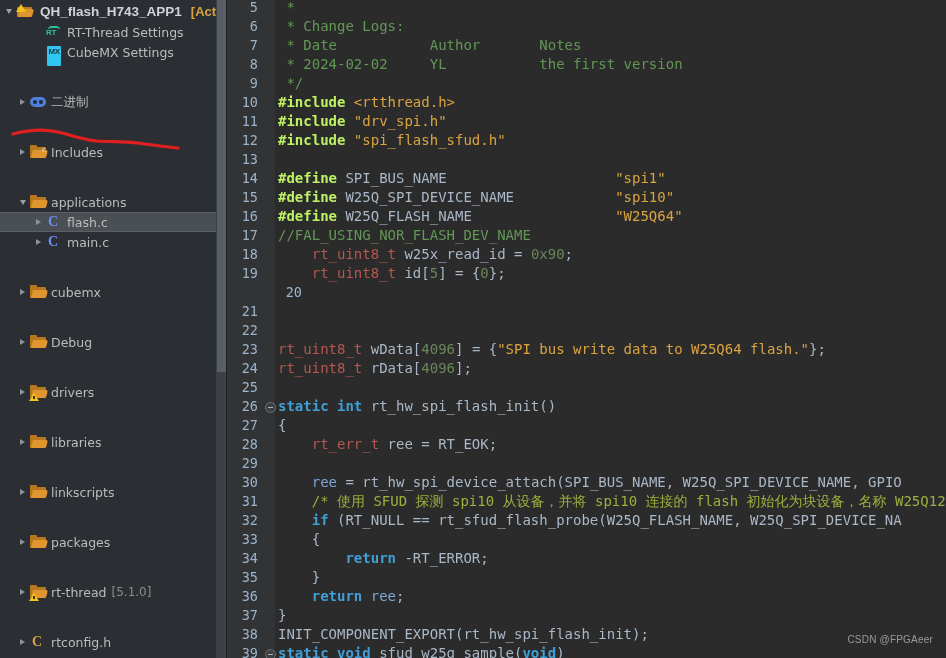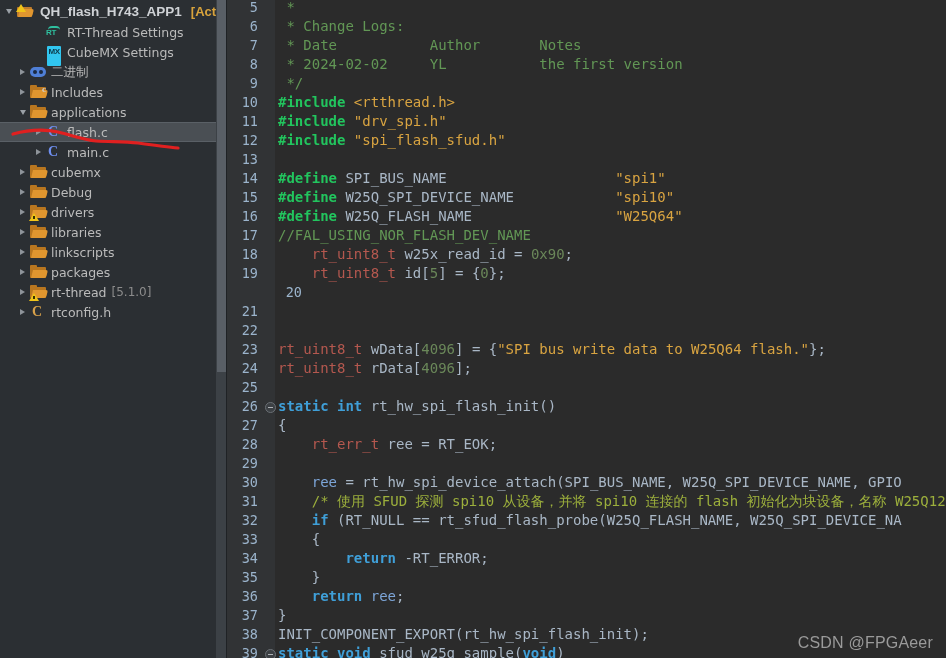--- a/index.html
+++ b/index.html
@@ -52,21 +52,21 @@
     width:17px;flex:0 0 17px;height:16px;
     margin-right:4px;margin-left:1px;
     position:relative;
     display:inline-block;
   }
   .row .lbl{display:inline-block;}
   .row .sub{color:#8c8c8c;margin-left:5px;font-size:12px;}
 
   
   .ind0{padding-left:2px;}
-  .ind1{padding-left:16px;}
+  .ind1{padding-left:16px;margin-top:30px;}
   .ind2{padding-left:32px;}
   .folder-open{
     position:absolute;left:0;top:3px;width:16px;height:11px;
     background:#b8761f;
     border-radius:1px;
     transform:skewX(0deg);
   }
   .folder-open:before{
     content:"";position:absolute;left:0;top:-2.5px;width:7px;height:3px;
     background:#b8761f;border-radius:1px 1px 0 0;
@@ -203,31 +203,31 @@
     border:1px solid #6b7075;border-radius:50%;
     background:#3c4044;
   }
   .fold:after{
     content:"";position:absolute;left:1.5px;top:3.5px;width:5px;height:1px;background:#b0b4b8;
   }
 
   
   .c-com{color:#629755;}
   .c-comy{color:#9caf3c;}
-  .c-pp{color:#22c55e;font-weight:bold;text-align:center;}
+  .c-pp{color:#bef264;font-weight:bold;text-align:center;}
   .c-str{color:#d9a441;}
   .c-type{color:#b5584f;}
   .c-pln{color:#a9b7c6;}
   .c-blue{color:#7da6d9;}
   .c-kwb{color:#3f9fd8;font-weight:bold;}
   .c-grn{color:#6a8759;}
 
   #watermark{
     position:absolute;right:13px;top:634px;
-    color:#9a9a9a;font-size:16px;
+    color:#9a9a9a;font-size:10px;
     font-family:"Liberation Sans",sans-serif;
     letter-spacing:0.2px;
   }
 </style>
 </head>
 <body>
 
 <div id="root">
 
   <div id="sidebar">

